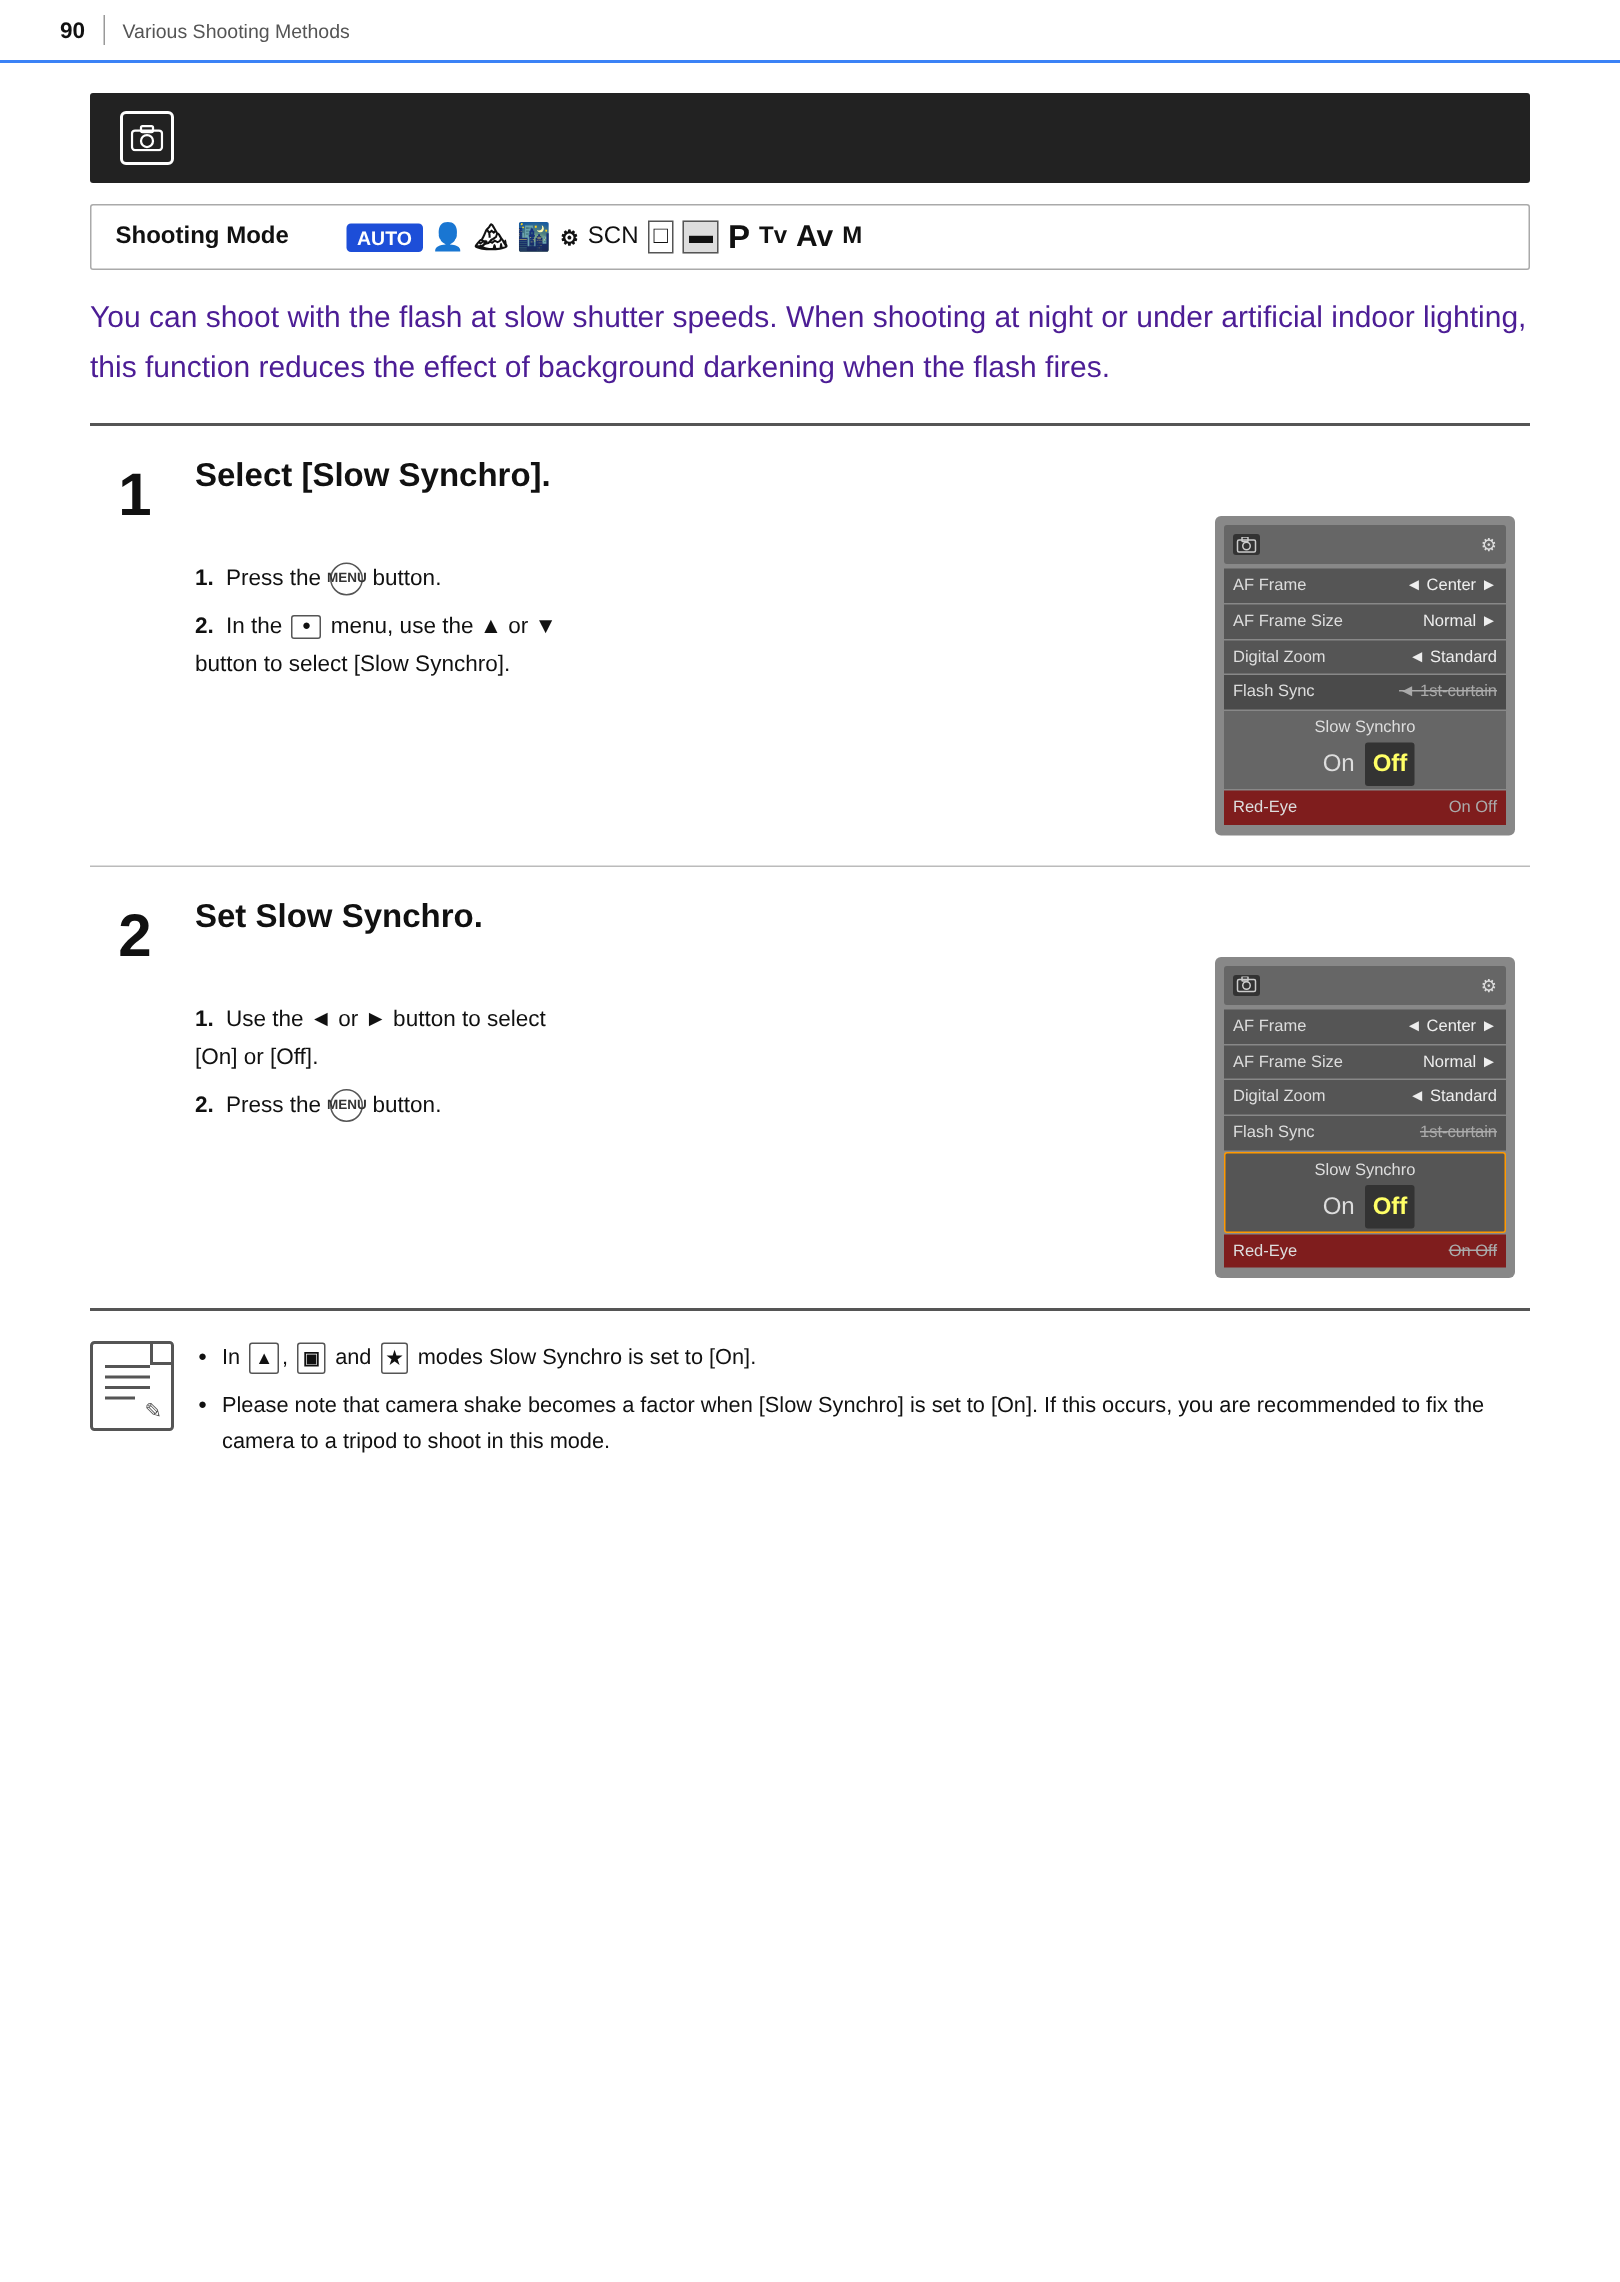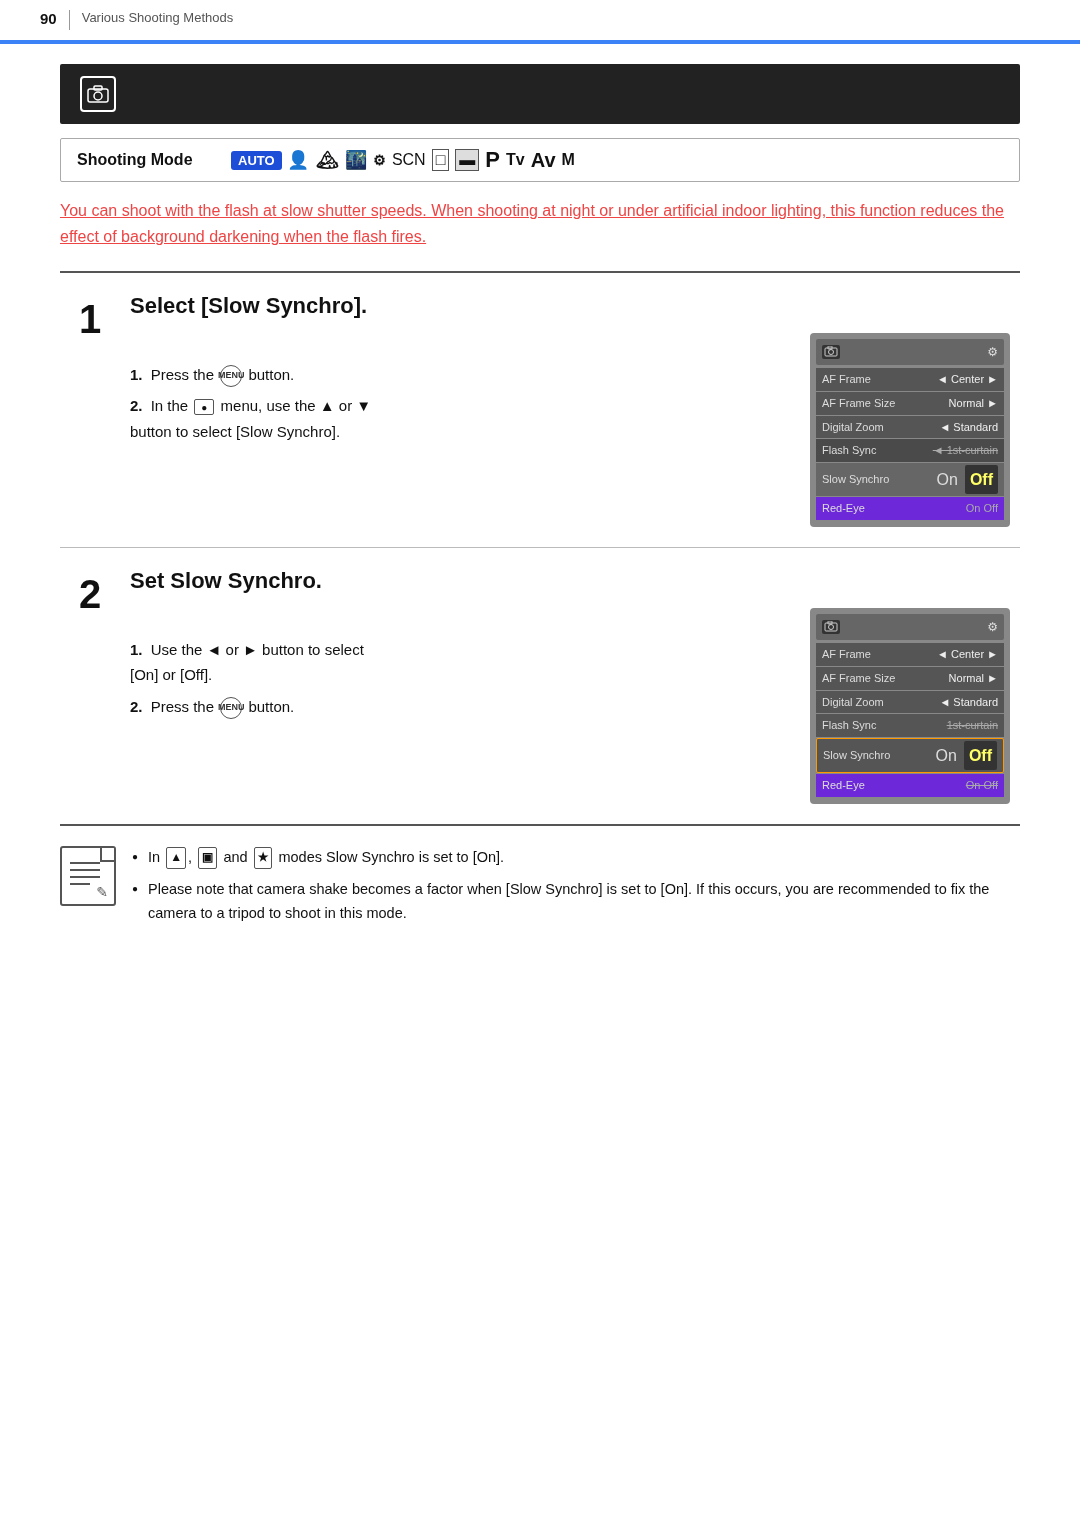--- a/index.html
+++ b/index.html
@@ -7,23 +7,23 @@
       width: 1080px;
       min-height: 1521px;
       background: #fff;
       font-family: Arial, Helvetica, sans-serif;
       font-size: 15px;
       color: #111;
     }
 
     .page-header {
       display: flex;
-      align-items: flex-start;
+      align-items: center;
       padding: 10px 40px;
-      border-bottom: 4px solid #3b82f6;
+      border-bottom: 2px solid #3b82f6;
       font-size: 13px;
       color: #555;
     }
     .page-number {
       font-weight: bold;
       font-size: 15px;
       color: #111;
       margin-right: 12px;
     }
     .divider-v {
@@ -120,25 +120,24 @@
     .mode-sym {
       font-size: 18px;
     }
     .mode-p { font-size: 22px; font-weight: 900; }
     .mode-tv { font-size: 16px; font-weight: bold; }
     .mode-av { font-size: 20px; font-weight: 900; }
     .mode-m { font-size: 16px; font-weight: bold; }
 
     
     .body-text {
-      font-size: 16px;
+      font-size: 20px;
       line-height: 1.65;
       margin-bottom: 20px;
-      color: #ef4444;
-      text-decoration: underline;
+      color: #4c1d95;
     }
 
     
     .step-container {
       border-top: 2px solid #555;
       border-bottom: 2px solid #555;
       margin-bottom: 0;
     }
     .step {
       display: flex;
@@ -268,20 +267,21 @@
     .lcd-row-value {
       color: #eee;
     }
     .lcd-slow-row {
       display: flex;
       align-items: center;
       padding: 2px 6px;
       background: #555;
       margin-bottom: 1px;
       justify-content: space-between;
+      flex-direction: column;
     }
     .lcd-slow-label {
       color: #ddd;
       font-size: 11px;
     }
     .lcd-on-off {
       display: flex;
       gap: 2px;
     }
     .lcd-btn {
@@ -351,21 +351,21 @@
       padding: 0 3px;
       margin: 0 2px;
       vertical-align: middle;
     }
 
     .flash-sync-row {
       background: #4a4a4a !important;
     }
 
     .lcd-redeye-row {
-      background: #6d28d9;
+      background: #7f1d1d;
     }
     .lcd-redeye-value {
       color: #aaa;
     }
   </style>
 </head>
 <body>
 
 <div class="page-header">
   <span class="page-number">90</span>

